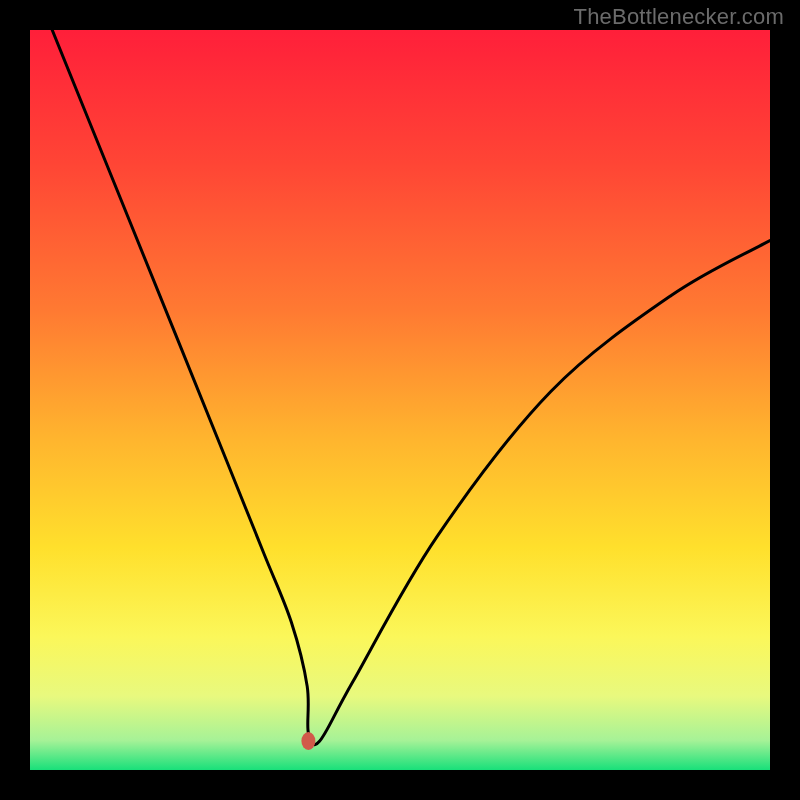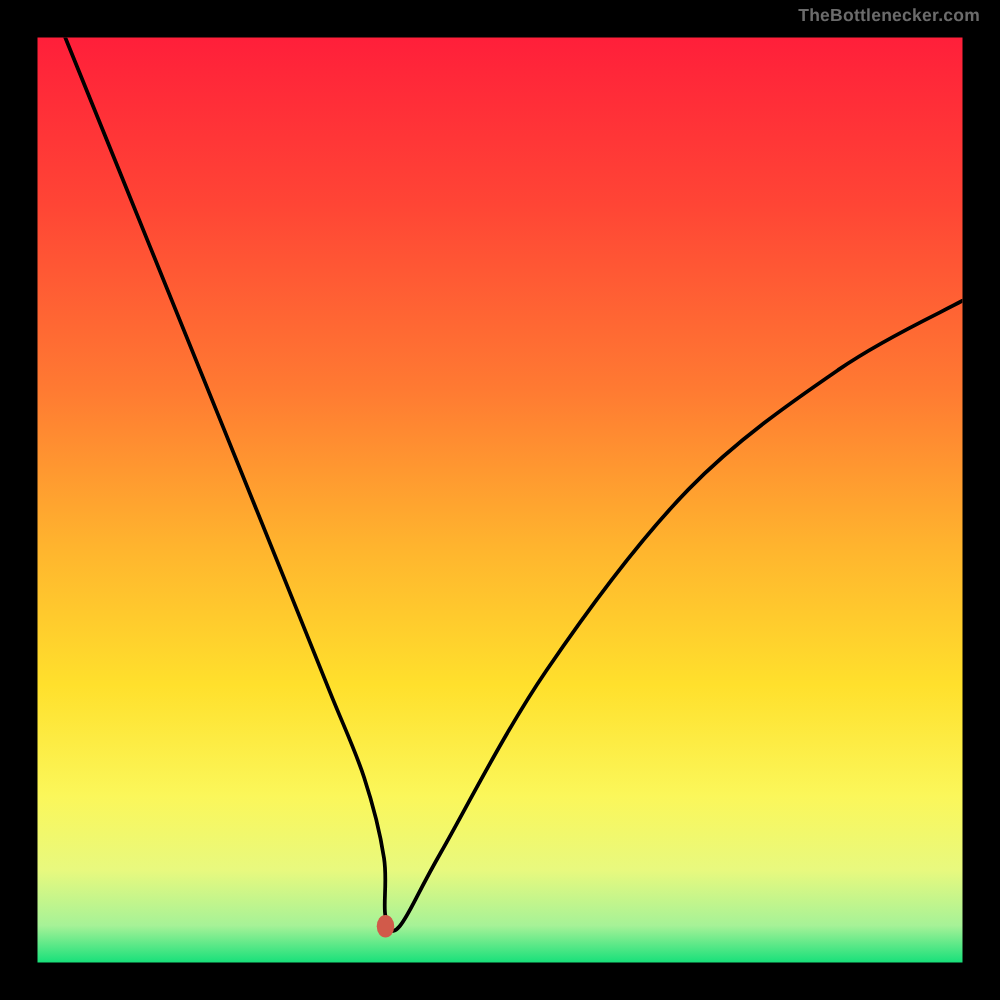--- a/index.html
+++ b/index.html
@@ -16,22 +16,22 @@
     top: 0;
     left: 0;
     width: 800px;
     height: 800px;
   }
   .watermark {
     position: absolute;
     top: 4px;
     right: 16px;
     color: #6b6b6b;
-    font-size: 14px;
-    font-weight: 700;
+    font-size: 22px;
+    font-weight: 400;
     letter-spacing: 0.2px;
     user-select: none;
   }
   svg {
     display: block;
   }
 </style>
 </head>
 <body>
 

